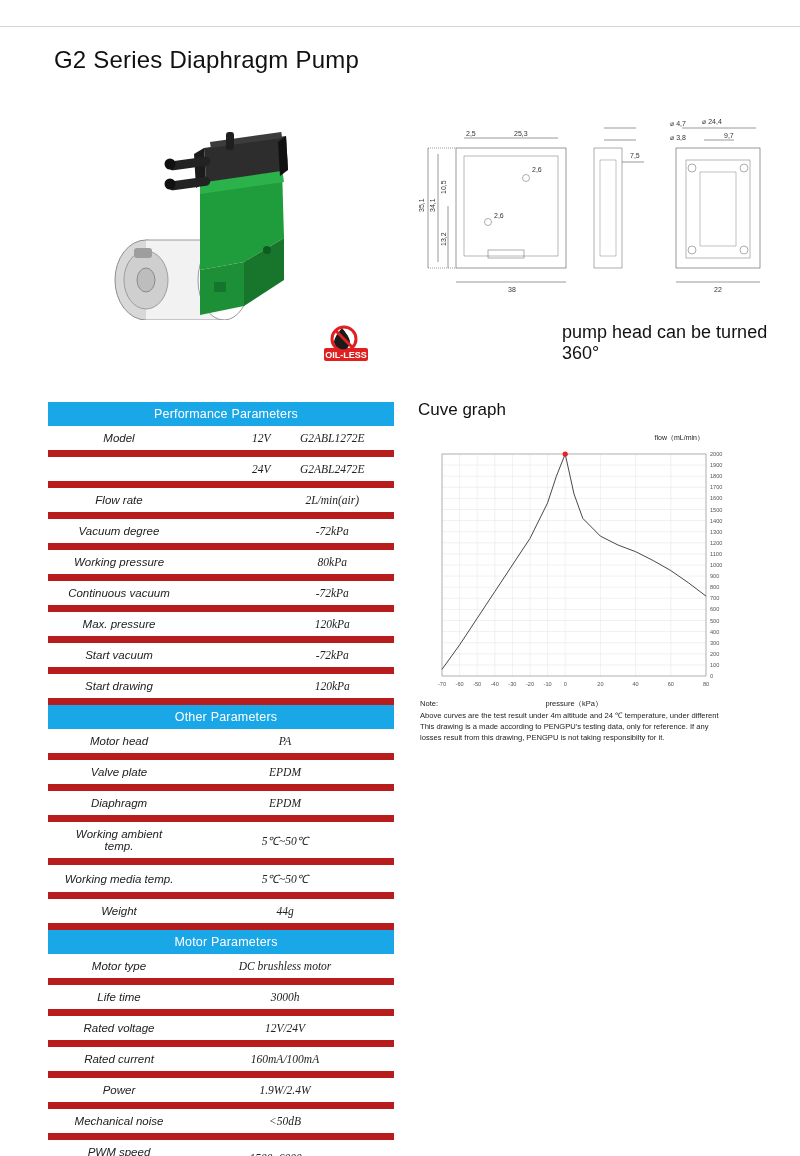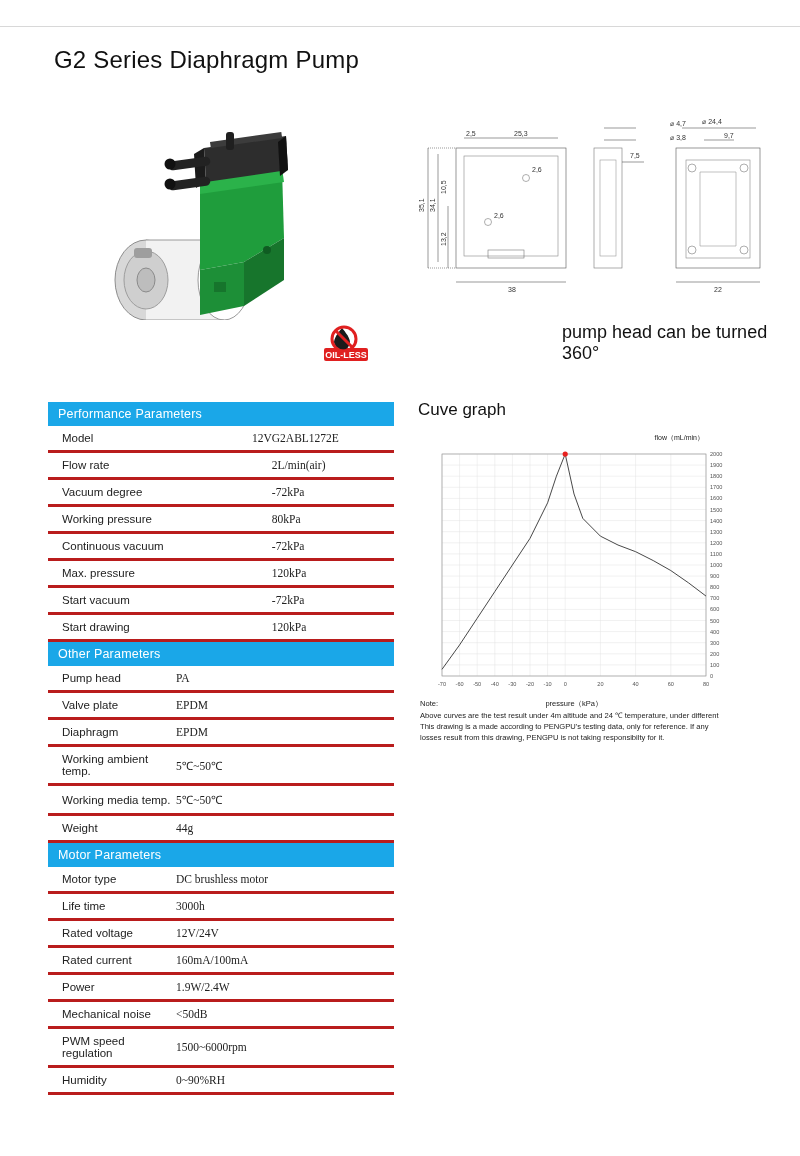--- a/index.html
+++ b/index.html
@@ -29,29 +29,30 @@
   
   .drawing { position:absolute; left:404px; top:110px; width:370px; height:200px; }
   .drawing svg { display:block; }
   .drawing-caption {
     position:absolute; left:562px; top:322px; font-size:18px; color:#111;
   }
 
   
   .tables { position:absolute; left:48px; top:402px; width:346px; }
   table { border-collapse: collapse; width:100%; }
-  td { font-size:11.5px; padding:0; }
+  td { font-size:11.5px; padding:0;text-align:center; }
   .sec-head td {
     background:#1aa7e8; color:#fff; font-size:12.5px;
     padding:5px 0 5px 10px; letter-spacing:.2px;
   }
   .row td {
-    border-bottom:3px solid #b91c1c;
+    border-bottom:7px solid #b91c1c;
     padding:6px 0 6px 0;
     height:25px;
+    font-style:italic;
   }
   .row td.k { padding-left:14px; color:#222; width:128px; }
   .row td.sub { padding-left:76px; width:62px; font-family:"Liberation Serif", serif; }
   .row td.v { font-family:"Liberation Serif", serif; color:#222;margin-top:24px; }
 
   
   .chart-wrap { position:absolute; left:418px; top:400px; width:350px; }
   .chart-title { font-size:17px; color:#111; margin-bottom:6px; }
   .chart-box { position:relative; width:350px; height:310px; }
   .chart-box svg { display:block; }
@@ -186,20 +187,25 @@
     <tbody>
         <tr class="sec-head">
           <td colspan="3">Performance Parameters</td>
         </tr>
     <tr class="row">
           <td class="k">Model</td>
           <td class="sub">12V</td>
           <td class="v">G2ABL1272E</td>
         </tr>
     <tr class="row">
+          <td class="k"></td>
+          <td class="sub">24V</td>
+          <td class="v">G2ABL2472E</td>
+        </tr>
+    <tr class="row">
           <td class="k">Flow rate</td>
           <td class="sub"></td>
           <td class="v">2L/min(air)</td>
         </tr>
     <tr class="row">
           <td class="k">Vacuum degree</td>
           <td class="sub"></td>
           <td class="v">-72kPa</td>
         </tr>
     <tr class="row">
@@ -229,21 +235,21 @@
         </tr>
   </tbody>
     </table>
 
   <table>
     <tbody>
         <tr class="sec-head">
           <td colspan="2">Other Parameters</td>
         </tr>
     <tr class="row">
-          <td class="k">Pump head</td>
+          <td class="k">Motor head</td>
           <td class="v">PA</td>
         </tr>
     <tr class="row">
           <td class="k">Valve plate</td>
           <td class="v">EPDM</td>
         </tr>
     <tr class="row">
           <td class="k">Diaphragm</td>
           <td class="v">EPDM</td>
         </tr>

